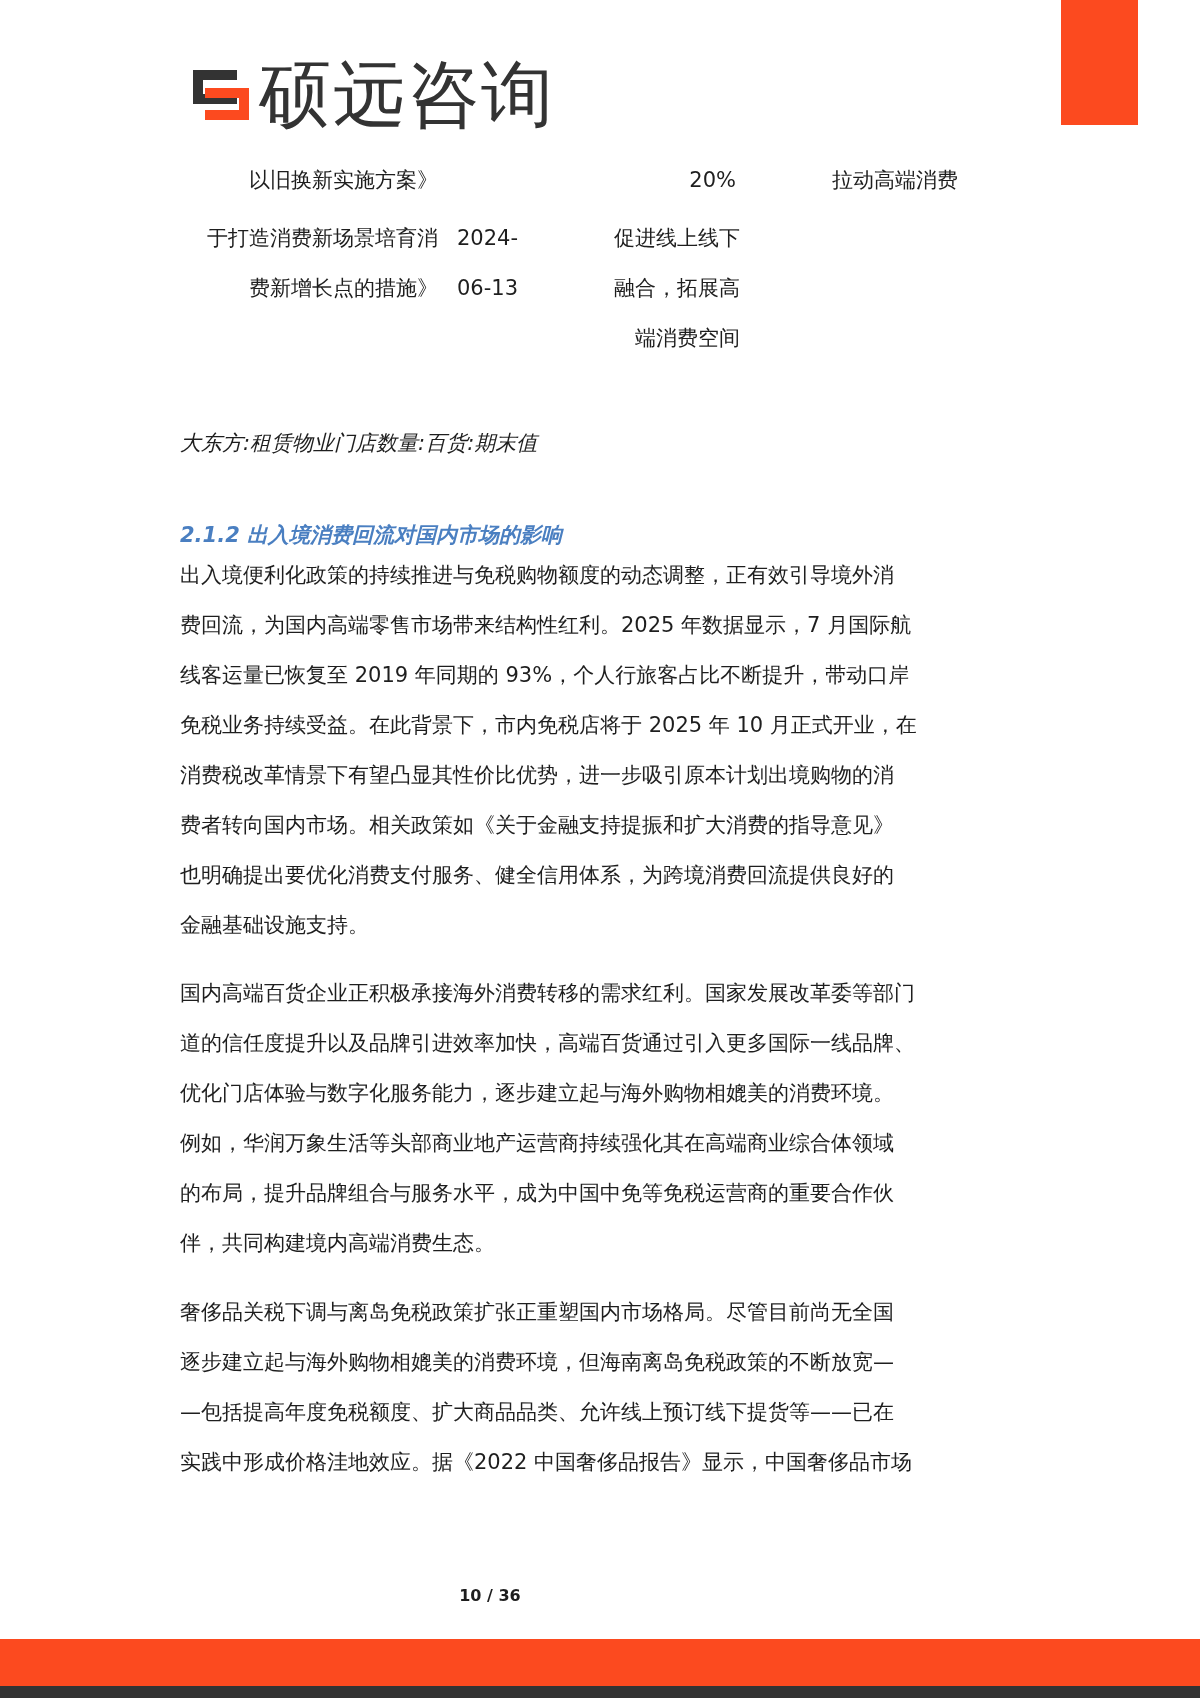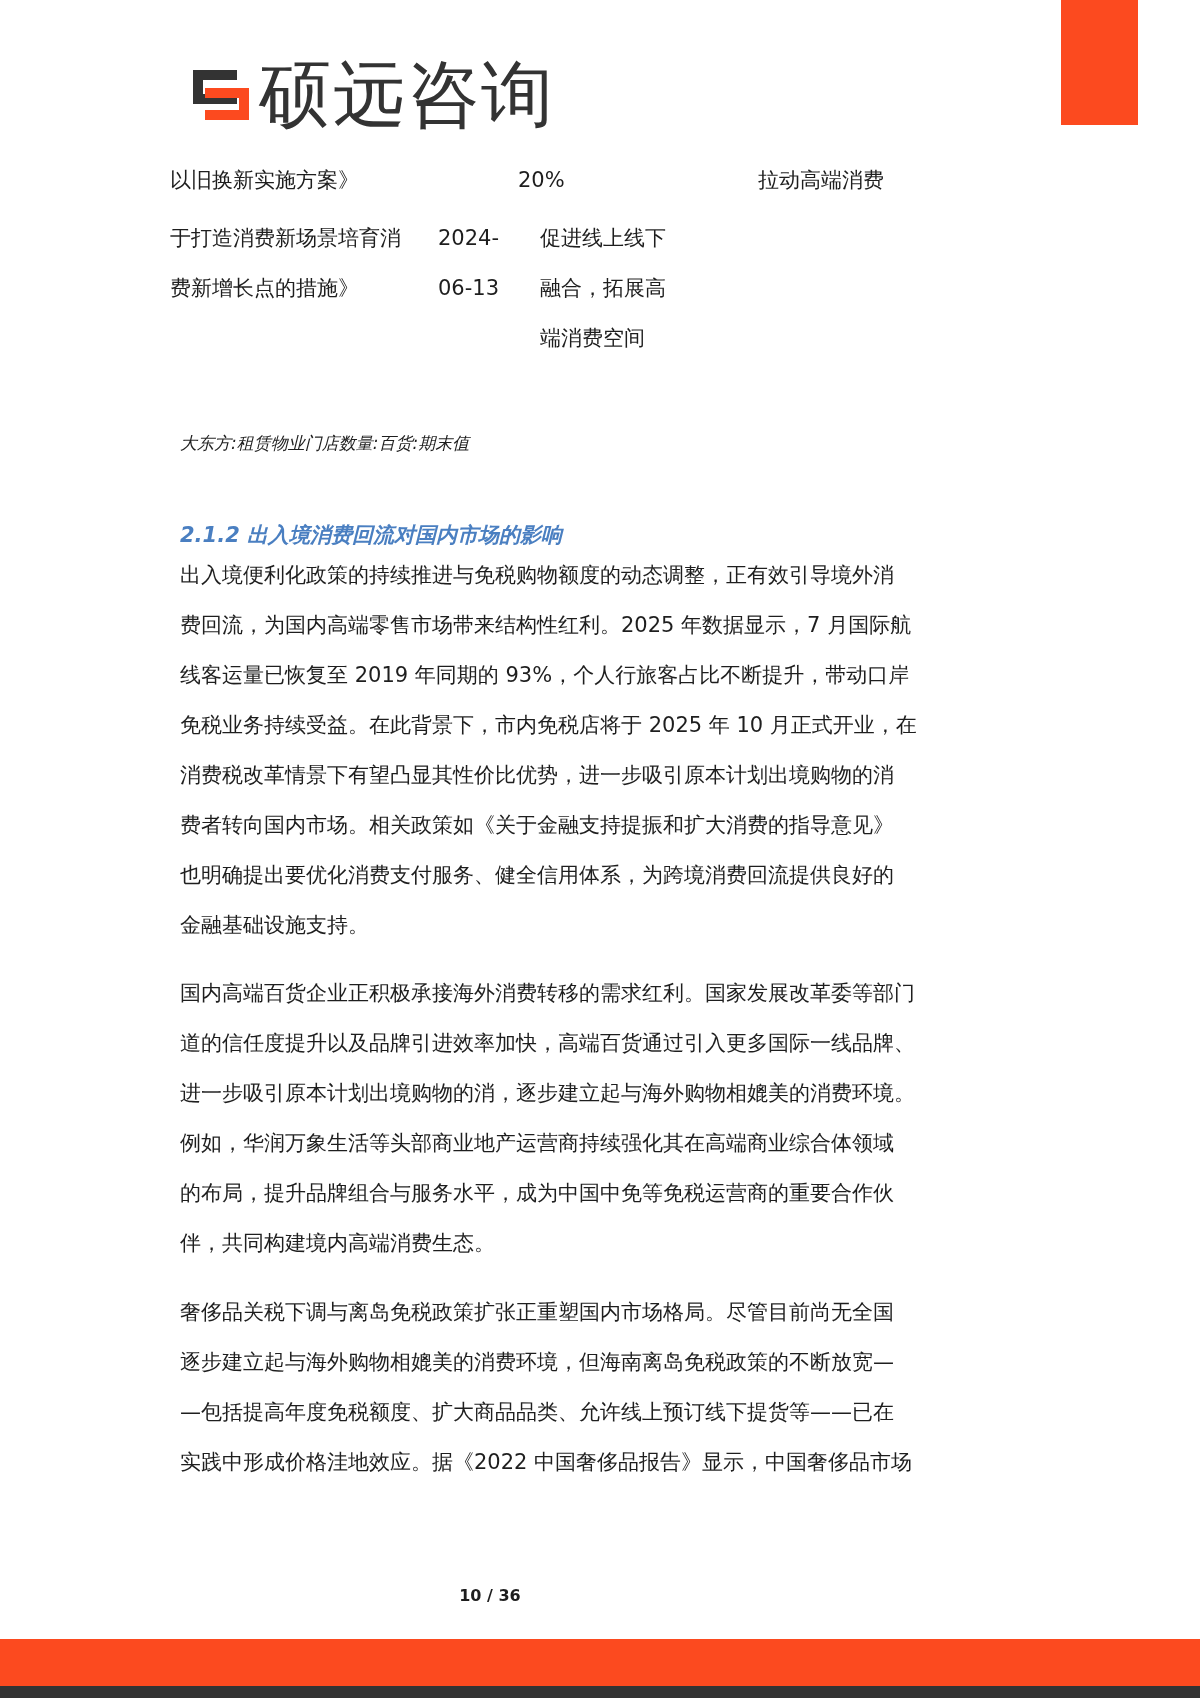--- a/index.html
+++ b/index.html
@@ -11,27 +11,27 @@
   .logo { position: absolute; left: 193px; top: 62px; height: 64px; display: flex; align-items: center; }
   .logo-mark { position: relative; width: 56px; height: 52px; margin-right: 10px; }
   .logo-mark .dark { position: absolute; left: 0; top: 2px; width: 44px; height: 34px; border: 10px solid #333333; border-right: none; }
   .logo-mark .dark-cap { position: absolute; left: 0; top: 2px; width: 44px; height: 10px; background: #333333; }
   .logo-mark .red { position: absolute; left: 12px; top: 20px; width: 44px; height: 32px; border: 10px solid #fc4a1f; border-left: none; }
   .logo-mark .red-cap { position: absolute; left: 12px; top: 20px; width: 22px; height: 10px; background: #fc4a1f; }
   .logo-text { font-size: 72px; font-weight: 400; color: #333333; letter-spacing: 2px; line-height: 1; }
 
   .table { position: absolute; left: 170px; top: 155px; width: 860px; }
   .trow { display: flex; }
-  .tcell { font-size: 21px; line-height: 50px; text-align: left; color: #1e1e1e; }
+  .tcell { font-size: 21px; line-height: 50px; text-align: right; color: #1e1e1e; }
   .c1 { width: 268px; }
   .c2 { width: 80px; }
   .c3 { width: 218px; }
   .c4 { width: 200px; margin-left: 22px; }
 
-  .caption { position: absolute; left: 180px; top: 425px; font-size: 17px; font-style: italic; color: #1e1e1e; line-height: 36px; }
+  .caption { position: absolute; left: 180px; top: 425px; font-size: 21px; font-style: italic; color: #1e1e1e; line-height: 36px; }
   .heading { position: absolute; left: 180px; top: 517px; font-size: 21px; font-style: italic; font-weight: bold; color: #4a7fc1; line-height: 36px; }
 
   .para { position: absolute; left: 180px; width: 845px; font-size: 21px; line-height: 50px; color: #1e1e1e; }
   .para .line { display: block; white-space: nowrap; }
 
   .page-num { position: absolute; left: 0; width: 980px; top: 1586px; text-align: center; font-size: 16px; font-weight: bold; color: #1e1e1e; }
 
   .footer-bar { position: absolute; left: 0; top: 1639px; width: 1200px; height: 47px; background: #fc4a1f; }
   .footer-dark { position: absolute; left: 0; top: 1686px; width: 1200px; height: 12px; background: #333333; }
 </style>
@@ -85,21 +85,21 @@
   <span class="line">免税业务持续受益。在此背景下，市内免税店将于 2025 年 10 月正式开业，在</span>
   <span class="line">消费税改革情景下有望凸显其性价比优势，进一步吸引原本计划出境购物的消</span>
   <span class="line">费者转向国内市场。相关政策如《关于金融支持提振和扩大消费的指导意见》</span>
   <span class="line">也明确提出要优化消费支付服务、健全信用体系，为跨境消费回流提供良好的</span>
   <span class="line">金融基础设施支持。</span>
 </div>
 
 <div class="para" style="top:968px">
   <span class="line">国内高端百货企业正积极承接海外消费转移的需求红利。国家发展改革委等部门</span>
   <span class="line">道的信任度提升以及品牌引进效率加快，高端百货通过引入更多国际一线品牌、</span>
-  <span class="line">进一步吸引原本计划出境购物的消，逐步建立起与海外购物相媲美的消费环境。</span>
+  <span class="line">优化门店体验与数字化服务能力，逐步建立起与海外购物相媲美的消费环境。</span>
   <span class="line">例如，华润万象生活等头部商业地产运营商持续强化其在高端商业综合体领域</span>
   <span class="line">的布局，提升品牌组合与服务水平，成为中国中免等免税运营商的重要合作伙</span>
   <span class="line">伴，共同构建境内高端消费生态。</span>
 </div>
 
 <div class="para" style="top:1287px">
   <span class="line">奢侈品关税下调与离岛免税政策扩张正重塑国内市场格局。尽管目前尚无全国</span>
   <span class="line">逐步建立起与海外购物相媲美的消费环境，但海南离岛免税政策的不断放宽—</span>
   <span class="line">—包括提高年度免税额度、扩大商品品类、允许线上预订线下提货等——已在</span>
   <span class="line">实践中形成价格洼地效应。据《2022 中国奢侈品报告》显示，中国奢侈品市场</span>

